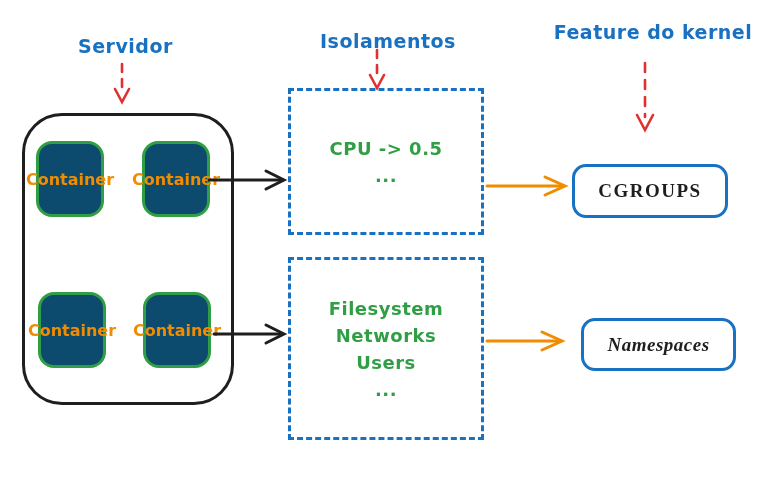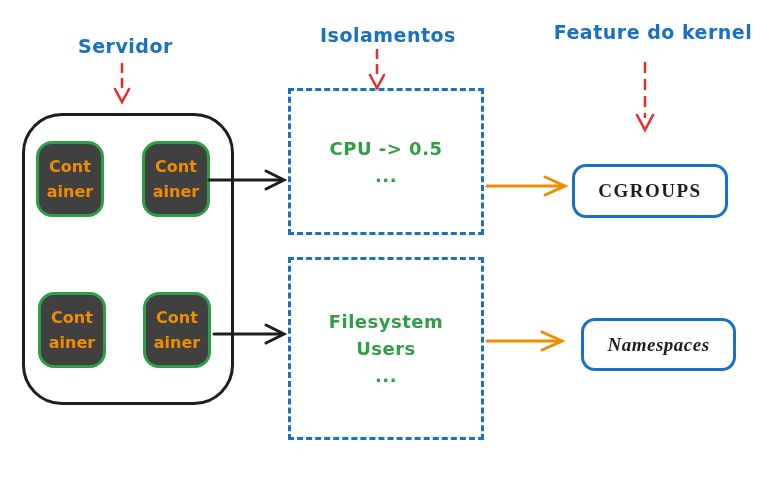--- a/index.html
+++ b/index.html
@@ -4,30 +4,30 @@
 <style>
   html,body{margin:0;padding:0;background:#ffffff;}
   body{font-family:"DejaVu Sans","Liberation Sans",sans-serif;}
   #canvas{position:relative;width:764px;height:483px;background:#ffffff;overflow:hidden;}
 
   .hand{font-family:"DejaVu Sans","Liberation Sans",sans-serif;}
 
   .col-label{position:absolute;color:#1971c2;font-size:19px;font-weight:600;
              letter-spacing:0.5px;text-align:center;white-space:nowrap;}
   #label-servidor{left:78px;top:35px;width:82px;}
-  #label-isolamentos{left:320px;top:24px;width:132px;}
+  #label-isolamentos{left:320px;top:30px;width:132px;}
   #label-feature{left:552px;top:21px;width:202px;}
 
   
   #server-box{position:absolute;left:22px;top:113px;width:206px;height:286px;
               border:3.5px solid #1e1e1e;border-radius:40px;background:#ffffff;}
 
   .container-box{position:absolute;width:62px;height:70px;border:3px solid #2f9e44;
-                 border-radius:16px;display:flex;flex-direction:column;align-items:center;
-                 justify-content:center;background:#404040;}
+                 border-radius:16px;display:flex;flex-direction:row;align-items:center;
+                 justify-content:center;background:#0c4a6e;}
   .container-box span{color:#f08c00;font-size:16px;font-weight:600;line-height:25px;display:block;}
   #container-1{left:11px;top:25px;}
   #container-2{left:117px;top:25px;}
   #container-3{left:13px;top:176px;}
   #container-4{left:118px;top:176px;}
 
   
   .dashed-box{position:absolute;border:3px dashed #1971c2;background:#ffffff;
               display:flex;flex-direction:column;align-items:center;justify-content:center;}
   #resources-box{left:288px;top:88px;width:190px;height:141px;}
@@ -73,20 +73,21 @@
     </div>
   </div>
 
   <div id="resources-box" class="dashed-box">
     <div class="line">CPU -&gt; 0.5</div>
     <div class="line">...</div>
   </div>
 
   <div id="namespaces-list-box" class="dashed-box">
     <div class="line">Filesystem</div>
+    <div class="line">Networks</div>
     <div class="line">Users</div>
     <div class="line">...</div>
   </div>
 
   <div id="cgroups-box" class="feature-box">
     <span>CGROUPS</span>
   </div>
   <div id="namespaces-box" class="feature-box">
     <span>Namespaces</span>
   </div>

